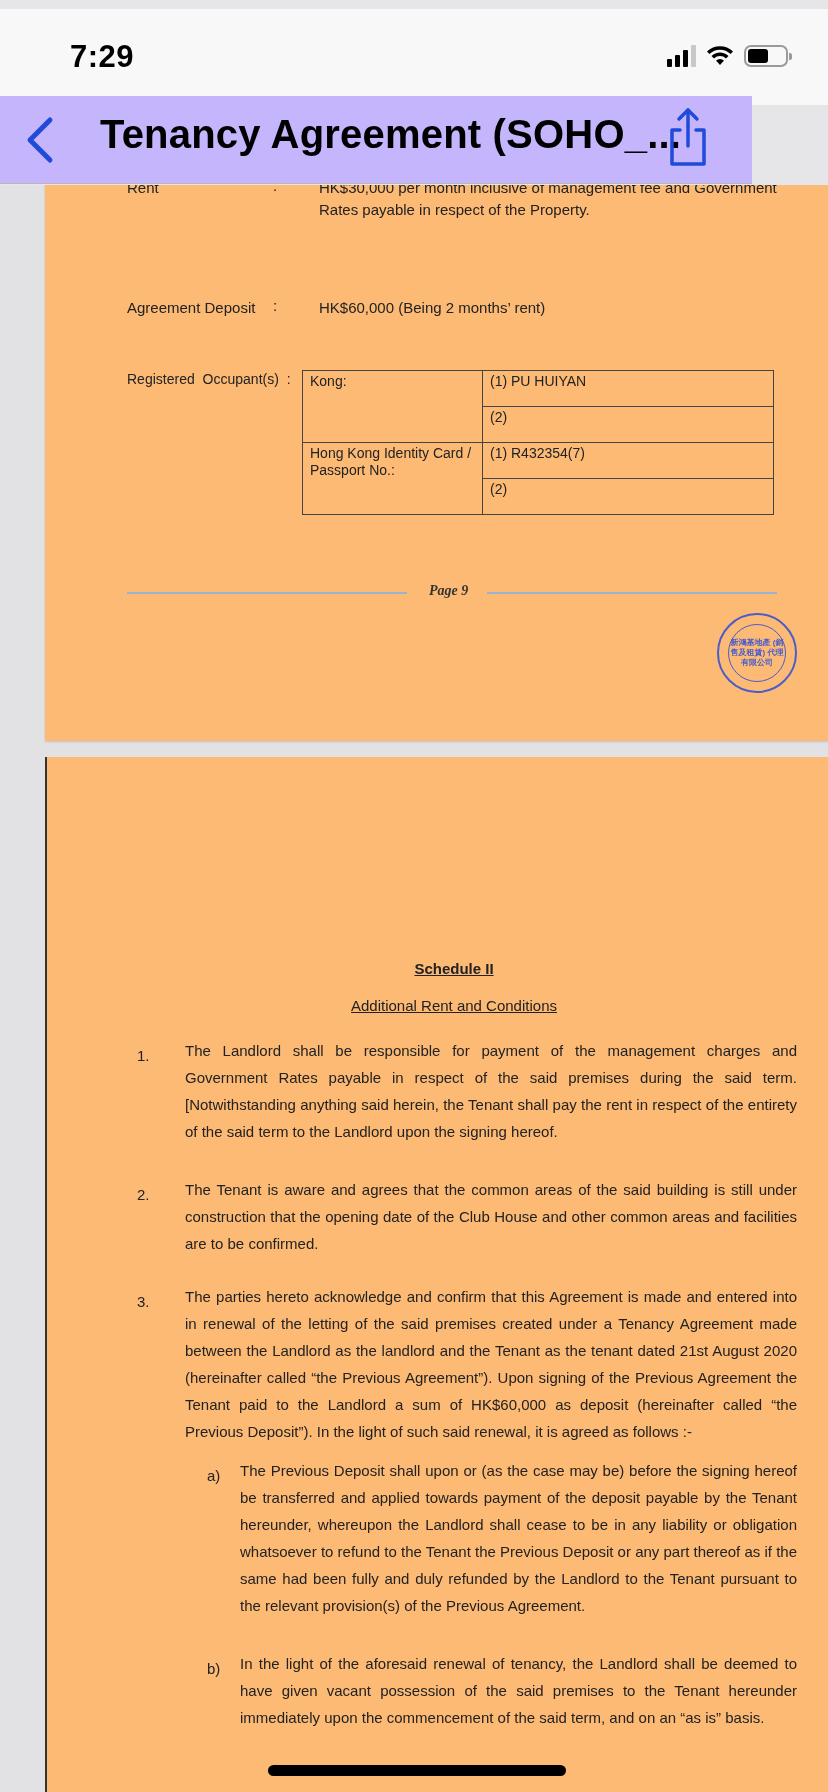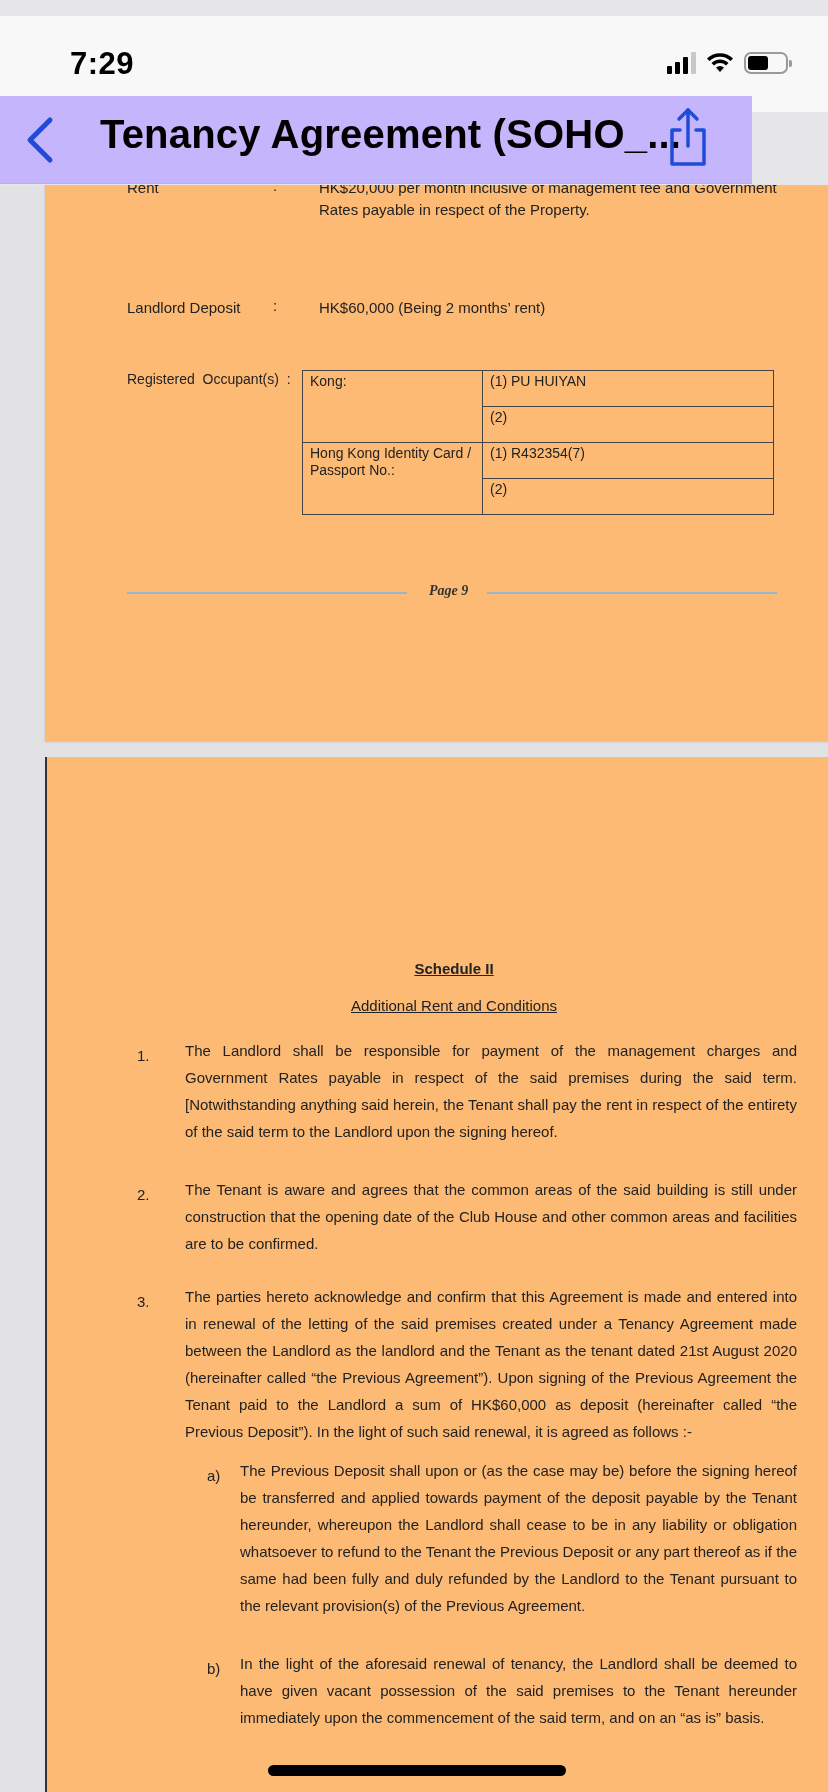--- a/index.html
+++ b/index.html
@@ -1,20 +1,20 @@
 <!DOCTYPE html>
 <html><head>
 <meta charset="utf-8">
 <style>
   * { box-sizing: border-box; margin: 0; padding: 0; }
   html, body { width: 828px; height: 1792px; overflow: hidden; background: #e6e6e9; }
   body { position: relative; font-family: "Liberation Sans", sans-serif; color: #000; }
 
   
-  .status-bar { position: absolute; left: 0; top: 16px; width: 828px; height: 96px; background: #f8f8f8; }
+  .status-bar { position: absolute; left: 0; top: 9px; width: 828px; height: 96px; background: #f8f8f8; }
   .status-time { position: absolute; left: 70px; top: 30px; font-size: 31px; font-weight: 600; letter-spacing: 0.5px; }
   .status-icons { position: absolute; right: 40px; top: 36px; display: flex; align-items: center; gap: 10px; }
   .signal { display: flex; align-items: flex-end; gap: 3px; height: 22px; }
   .signal span { width: 5px; background: #000; border-radius: 1px; }
   .signal span.dim { background: #c8c8c8; }
   .battery { width: 44px; height: 22px; border: 2px solid #9a9a9a; border-radius: 7px; position: relative; padding: 2px; }
   .battery .level { height: 100%; width: 55%; background: #000; border-radius: 3px; }
   .battery::after { content: ""; position: absolute; right: -6px; top: 6px; width: 3px; height: 7px; background: #9a9a9a; border-radius: 0 2px 2px 0; }
 
   
@@ -107,23 +107,23 @@
       <polyline points="15,15 24,6 33,15" fill="none" stroke="#1f4bd8" stroke-width="3.5" stroke-linecap="round" stroke-linejoin="round"></polyline>
     </svg>
   </div>
 </div>
 
 <div class="doc-area">
 
   <div class="page page-1">
     <div class="doc-text lbl-rent" style="top:12px">Rent</div>
     <div class="colon" style="left:228px; top:12px">:</div>
-    <div class="doc-text rent-val" style="top:12px">HK$20,000 per month inclusive of management fee and Government Rates payable in respect of the Property.</div>
+    <div class="doc-text rent-val" style="top:12px">HK$30,000 per month inclusive of management fee and Government Rates payable in respect of the Property.</div>
 
-    <div class="doc-text lbl-deposit" style="top:132px">Landlord Deposit</div>
+    <div class="doc-text lbl-deposit" style="top:132px">Agreement Deposit</div>
     <div class="colon" style="left:228px; top:132px">:</div>
     <div class="doc-text deposit-val" style="top:132px">HK$60,000 (Being 2 months’ rent)</div>
 
     <div class="doc-text lbl-occupant" style="top:203px; font-size:14px">
       <span>Registered Occupant(s)</span>
       <span>:</span>
     </div>
 
     <table class="occ-table" style="top:205px">
       <tbody>
@@ -143,20 +143,23 @@
       </tr>
     </tbody>
       </table>
 
     <div class="page-footer" style="top:418px">
       <div class="footer-line l"></div>
       <div class="page-label">Page 9</div>
       <div class="footer-line r"></div>
     </div>
 
+    <div class="stamp" style="top:448px">
+      <div class="stamp-inner">新鴻基地產 (銷售及租賃) 代理有限公司</div>
+    </div>
   </div>
 
   <div class="page page-2">
     <div class="sched-title">Schedule II</div>
     <div class="sched-sub">Additional Rent and Conditions</div>
 
     <div class="clause clause-num c1-num">1.</div>
     <div class="clause clause-text c1-text">The Landlord shall be responsible for payment of the management charges and Government Rates payable in respect of the said premises during the said term. [Notwithstanding anything said herein, the Tenant shall pay the rent in respect of the entirety of the said term to the Landlord upon the signing hereof.</div>
 
     <div class="clause clause-num c2-num">2.</div>

